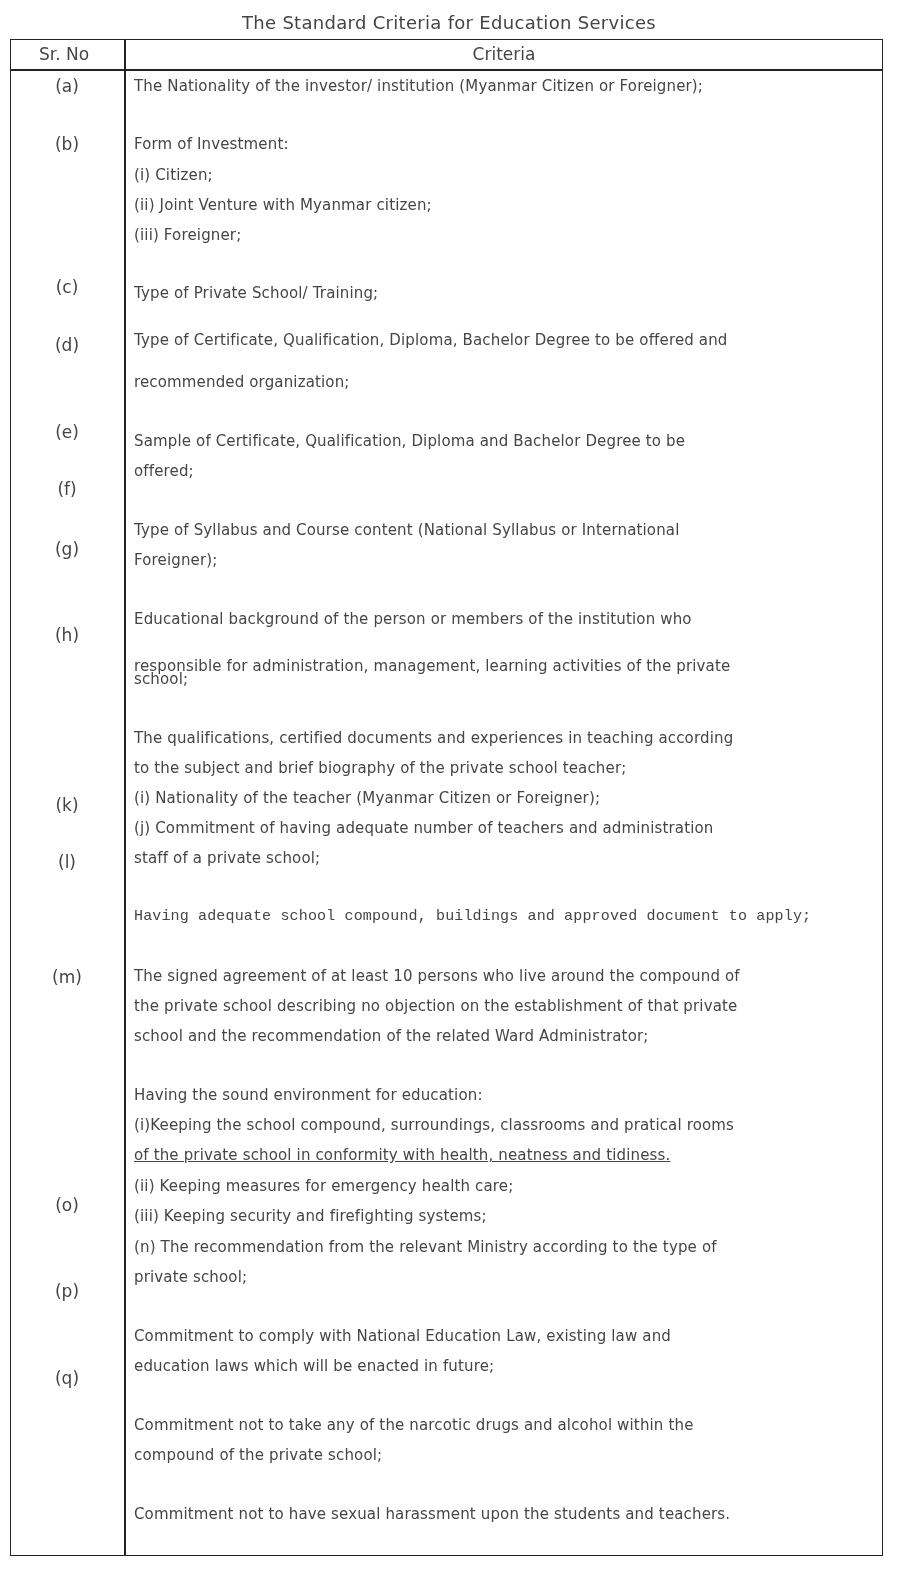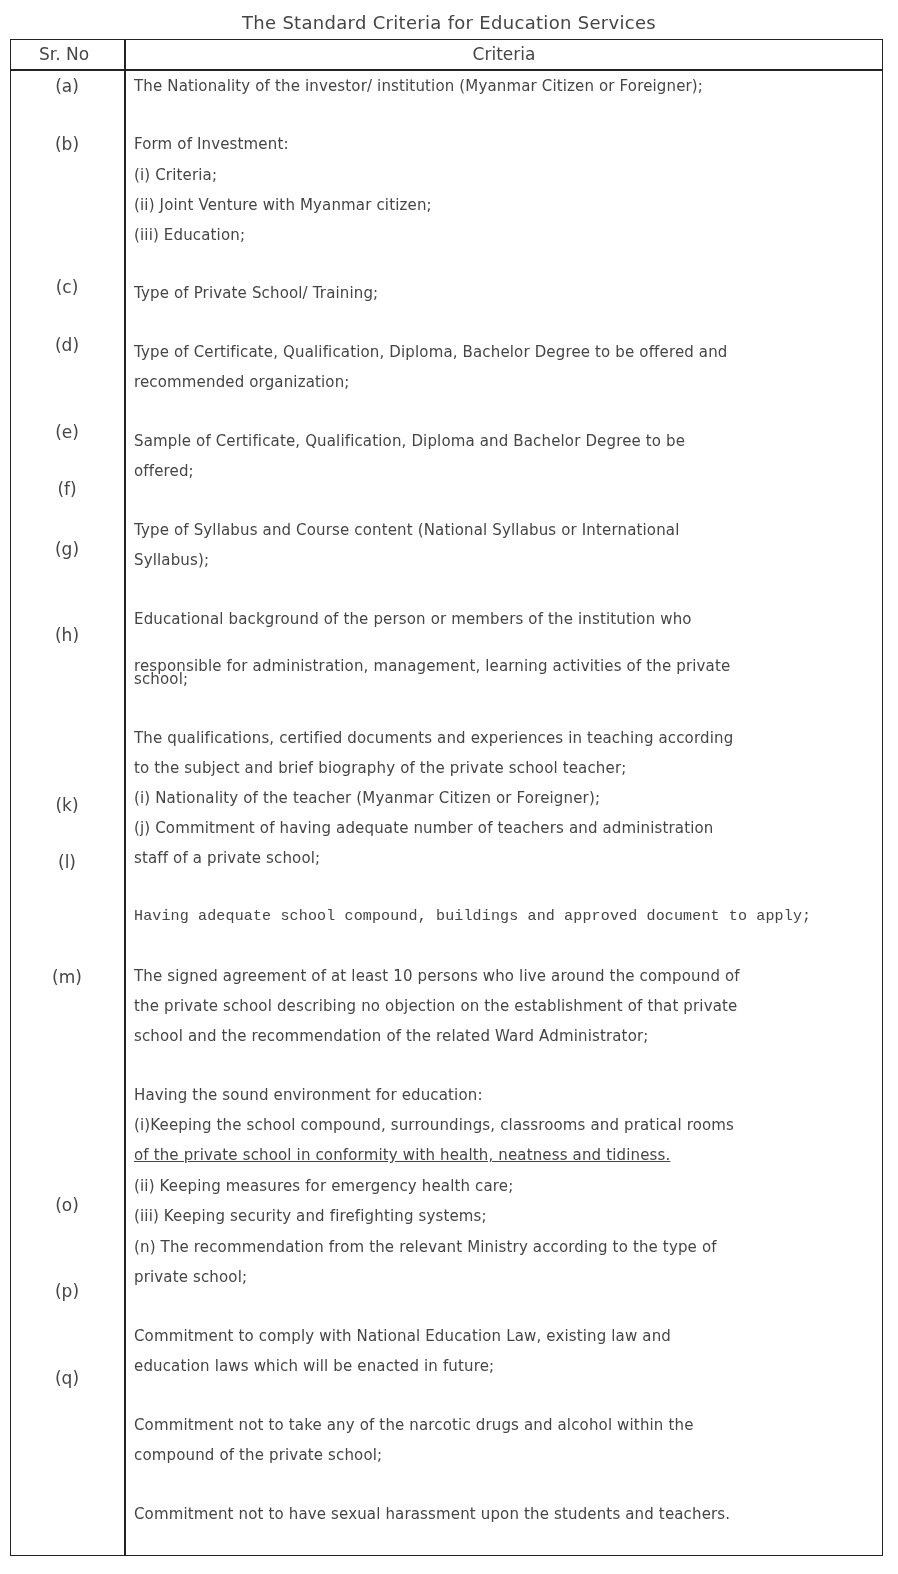--- a/index.html
+++ b/index.html
@@ -35,30 +35,30 @@
     <div class="lbl" style="top: 795px;">(k)</div>
     <div class="lbl" style="top: 852px;">(l)</div>
     <div class="lbl" style="top: 967px;">(m)</div>
     <div class="lbl" style="top: 1195px;">(o)</div>
     <div class="lbl" style="top: 1281px;">(p)</div>
     <div class="lbl" style="top: 1368px;">(q)</div>
   </div>
 <div id="lines">
     <div class="ln" style="top: 76px;">The Nationality of the investor/ institution (Myanmar Citizen or Foreigner);</div>
     <div class="ln" style="top: 134px;">Form of Investment:</div>
-    <div class="ln" style="top: 165px;">(i) Criteria;</div>
+    <div class="ln" style="top: 165px;">(i) Citizen;</div>
     <div class="ln" style="top: 195px;">(ii) Joint Venture with Myanmar citizen;</div>
-    <div class="ln" style="top: 225px;">(iii) Education;</div>
+    <div class="ln" style="top: 225px;">(iii) Foreigner;</div>
     <div class="ln" style="top: 283px;">Type of Private School/ Training;</div>
-    <div class="ln" style="top: 342px;">Type of Certificate, Qualification, Diploma, Bachelor Degree to be offered and</div>
+    <div class="ln" style="top: 330px;">Type of Certificate, Qualification, Diploma, Bachelor Degree to be offered and</div>
     <div class="ln" style="top: 372px;">recommended organization;</div>
     <div class="ln" style="top: 431px;">Sample of Certificate, Qualification, Diploma and Bachelor Degree to be</div>
     <div class="ln" style="top: 461px;">offered;</div>
     <div class="ln" style="top: 520px;">Type of Syllabus and Course content (National Syllabus or International</div>
-    <div class="ln" style="top: 550px;">Syllabus);</div>
+    <div class="ln" style="top: 550px;">Foreigner);</div>
     <div class="ln" style="top: 609px;">Educational background of the person or members of the institution who</div>
     <div class="ln" style="top: 656px;">responsible for administration, management, learning activities of the private</div>
     <div class="ln" style="top: 669px;">school;</div>
     <div class="ln" style="top: 728px;">The qualifications, certified documents and experiences in teaching according</div>
     <div class="ln" style="top: 758px;">to the subject and brief biography of the private school teacher;</div>
     <div class="ln" style="top: 788px;">(i) Nationality of the teacher (Myanmar Citizen or Foreigner);</div>
     <div class="ln" style="top: 818px;">(j) Commitment of having adequate number of teachers and administration</div>
     <div class="ln" style="top: 848px;">staff of a private school;</div>
     <div class="ln" style="top: 907px; font-family: Liberation Mono, monospace;">Having adequate school compound, buildings and approved document to apply;</div>
     <div class="ln" style="top: 966px;">The signed agreement of at least 10 persons who live around the compound of</div>

